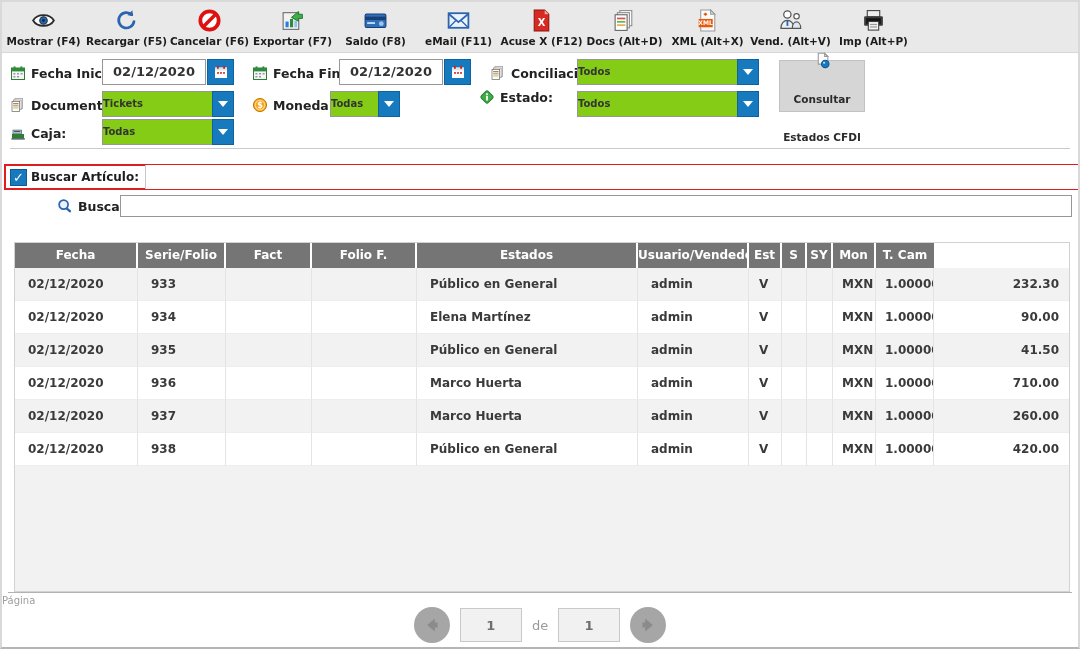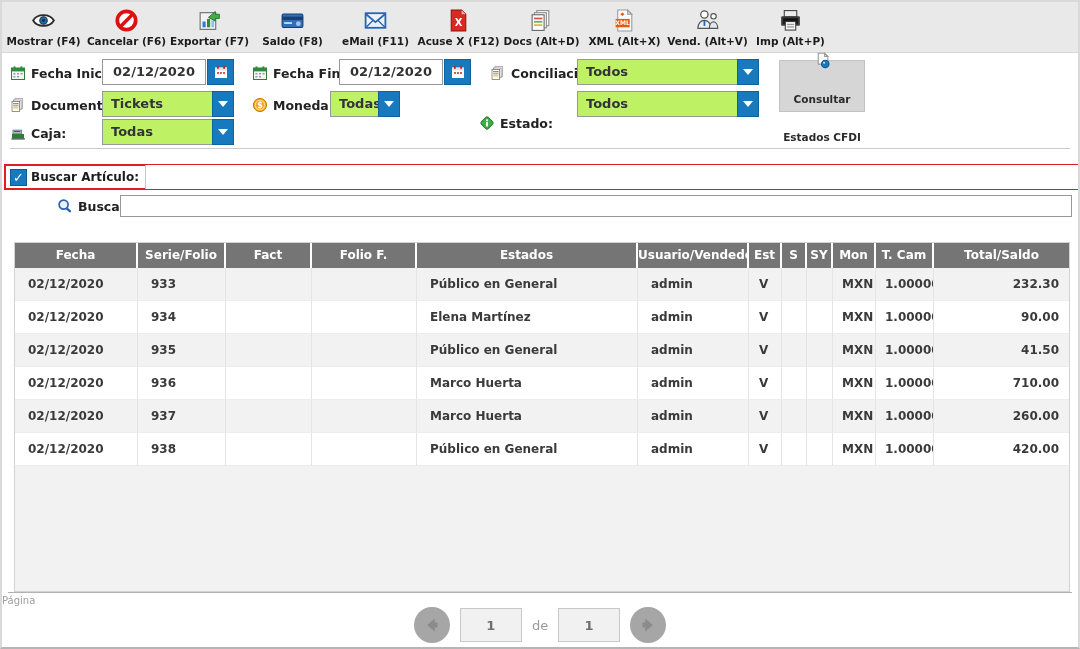--- a/index.html
+++ b/index.html
@@ -19,22 +19,22 @@
   
   .flabel{position:absolute;display:flex;align-items:center;gap:5px;
     font-size:12.5px;font-weight:bold;color:#222;white-space:nowrap;height:18px;}
   .flabel svg{width:16px;height:16px;}
   .datebox{position:absolute;width:104px;height:26px;box-sizing:border-box;border:1px solid #979797;
     background:#fff;text-align:center;font-size:13px;font-weight:bold;color:#333;line-height:24px;}
   .calbtn{position:absolute;width:27px;height:26px;background:#1779be;border:1px solid #0f639c;
     box-sizing:border-box;display:flex;align-items:center;justify-content:center;cursor:pointer;}
   .calbtn svg{width:16px;height:16px;}
   .dropdown{position:absolute;height:26px;display:flex;box-sizing:border-box;cursor:pointer;}
-  .dd-text{flex:1;background:#bef264;border:1px solid #979797;border-right:none;box-sizing:border-box;
-    font-size:13px;font-weight:bold;color:#333;line-height:24px;padding-left:8px;overflow:hidden;}
+  .dd-text{flex:1;background:#84cc16;border:1px solid #979797;border-right:none;box-sizing:border-box;
+    font-size:10px;font-weight:bold;color:#333;line-height:24px;overflow:hidden;}
   .dd-arrow{width:22px;background:#1779be;border:1px solid #0f639c;box-sizing:border-box;
     display:flex;align-items:center;justify-content:center;}
   .dd-arrow::after{content:"";border-left:5px solid transparent;border-right:5px solid transparent;
     border-top:6px solid #fff;}
   .cfdi-btn{position:absolute;left:777px;top:58px;width:86px;height:52px;background:#d6d6d6;
     border:1px solid #c2c2c2;box-sizing:border-box;display:flex;flex-direction:column;align-items:center;
     justify-content:center;cursor:pointer;}
   .cfdi-btn svg{width:17px;height:17px;}
   .cfdi-btn span{font-size:10.5px;font-weight:bold;color:#2b2b2b;text-align:center;line-height:1.25;margin-top:24px;}
   .fsep{position:absolute;left:8px;right:8px;top:146px;height:1px;background:#c9c9d2;}
@@ -97,20 +97,29 @@
             <path d="M2 12 C6 5.2,18 5.2,22 12 C18 18.8,6 18.8,2 12 Z" fill="#fafafa" stroke="#2b2b2b" stroke-width="1.7"></path>
             <circle cx="12" cy="12" r="3.6" fill="#1c6bb8" stroke="#2b2b2b" stroke-width="1"></circle>
             <circle cx="12" cy="12" r="1.4" fill="#0a2a55"></circle>
           </svg>
         </span>
         <span class="tb-label">Mostrar (F4)</span>
       </div>
       <div class="tb-btn">
         <span class="tb-icon">
           <svg viewBox="0 0 24 24">
+            <path d="M19.2 13 a7.4 7.4 0 1 1 -2.2-6.6" fill="none" stroke="#2a63b0" stroke-width="2.6" stroke-linecap="round"></path>
+            <path d="M17.6 2.2 l0.7 5.4 -5.4-0.6 z" fill="#2a63b0"></path>
+          </svg>
+        </span>
+        <span class="tb-label">Recargar (F5)</span>
+      </div>
+      <div class="tb-btn">
+        <span class="tb-icon">
+          <svg viewBox="0 0 24 24">
             <circle cx="12" cy="12" r="8.8" fill="#fff" stroke="#dd1111" stroke-width="3.6"></circle>
             <rect x="3.6" y="10.3" width="16.8" height="3.4" fill="#dd1111" transform="rotate(-45 12 12)"></rect>
           </svg>
         </span>
         <span class="tb-label">Cancelar (F6)</span>
       </div>
       <div class="tb-btn">
         <span class="tb-icon">
           <svg viewBox="0 0 24 24">
             <rect x="3" y="4.5" width="15" height="16" fill="#f2f2f2" stroke="#666"></rect>
@@ -333,21 +342,21 @@
             <text x="8" y="11" font-size="8" text-anchor="middle" fill="#fff" font-weight="bold">$</text>
           </svg>
         </span>
       <span>Moneda:</span>
     </div>
     <div class="dropdown" style="left:328px;top:89px;width:70px">
       <div class="dd-text">Todas</div>
       <div class="dd-arrow"></div>
     </div>
 
-    <div class="flabel" style="left:477px;top:112px">
+    <div class="flabel" style="left:477px;top:86px">
       <span style="display: inline-flex; align-items: center;">
           <svg viewBox="0 0 16 16">
             <rect x="3.2" y="3.2" width="9.6" height="9.6" rx="1.6" transform="rotate(45 8 8)" fill="#3fae49" stroke="#2a7d33"></rect>
             <circle cx="8" cy="5.3" r="1.1" fill="#fff"></circle>
             <rect x="7.1" y="7" width="1.8" height="4.5" fill="#fff"></rect>
           </svg>
         </span>
       <span>Estado:</span>
     </div>
     <div class="dropdown" style="left:575px;top:89px;width:182px">
@@ -399,21 +408,20 @@
         <div class="th c1">Serie/Folio</div>
         <div class="th c2">Fact</div>
         <div class="th c3">Folio F.</div>
         <div class="th c4">Estados</div>
         <div class="th c5">Usuario/Vendedor</div>
         <div class="th c6">Est</div>
         <div class="th c7">S</div>
         <div class="th c8">SY</div>
         <div class="th c9">Mon</div>
         <div class="th c10">T. Cam</div>
-        <div class="th c11">Total/Saldo</div>
       </div>
     <div>
         <div class="tgrid tr alt">
           <div class="td c0">02/12/2020</div>
           <div class="td c1">933</div>
           <div class="td c2"></div>
           <div class="td c3"></div>
           <div class="td c4">Público en General</div>
           <div class="td c5">admin</div>
           <div class="td c6">V</div>

